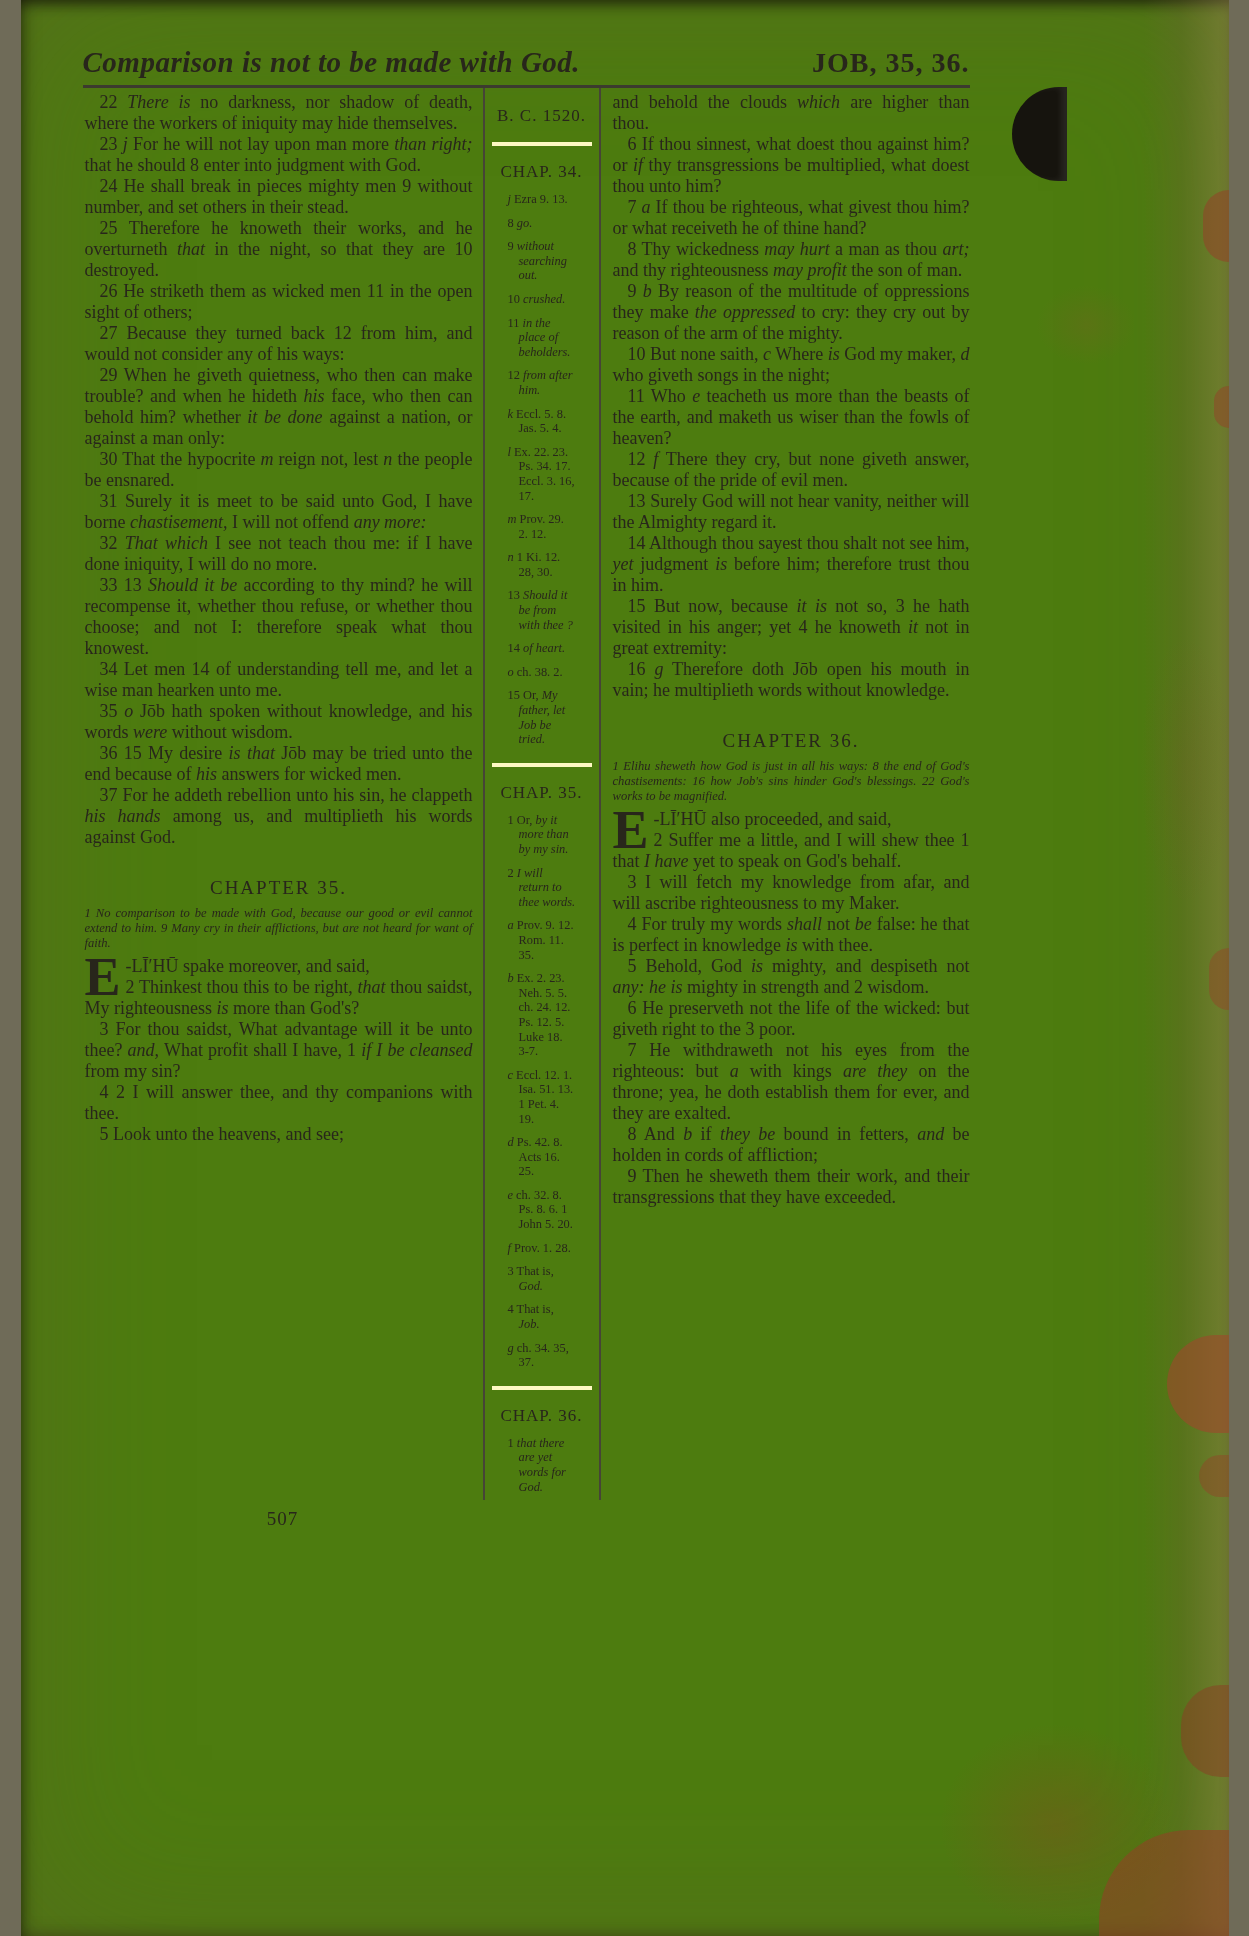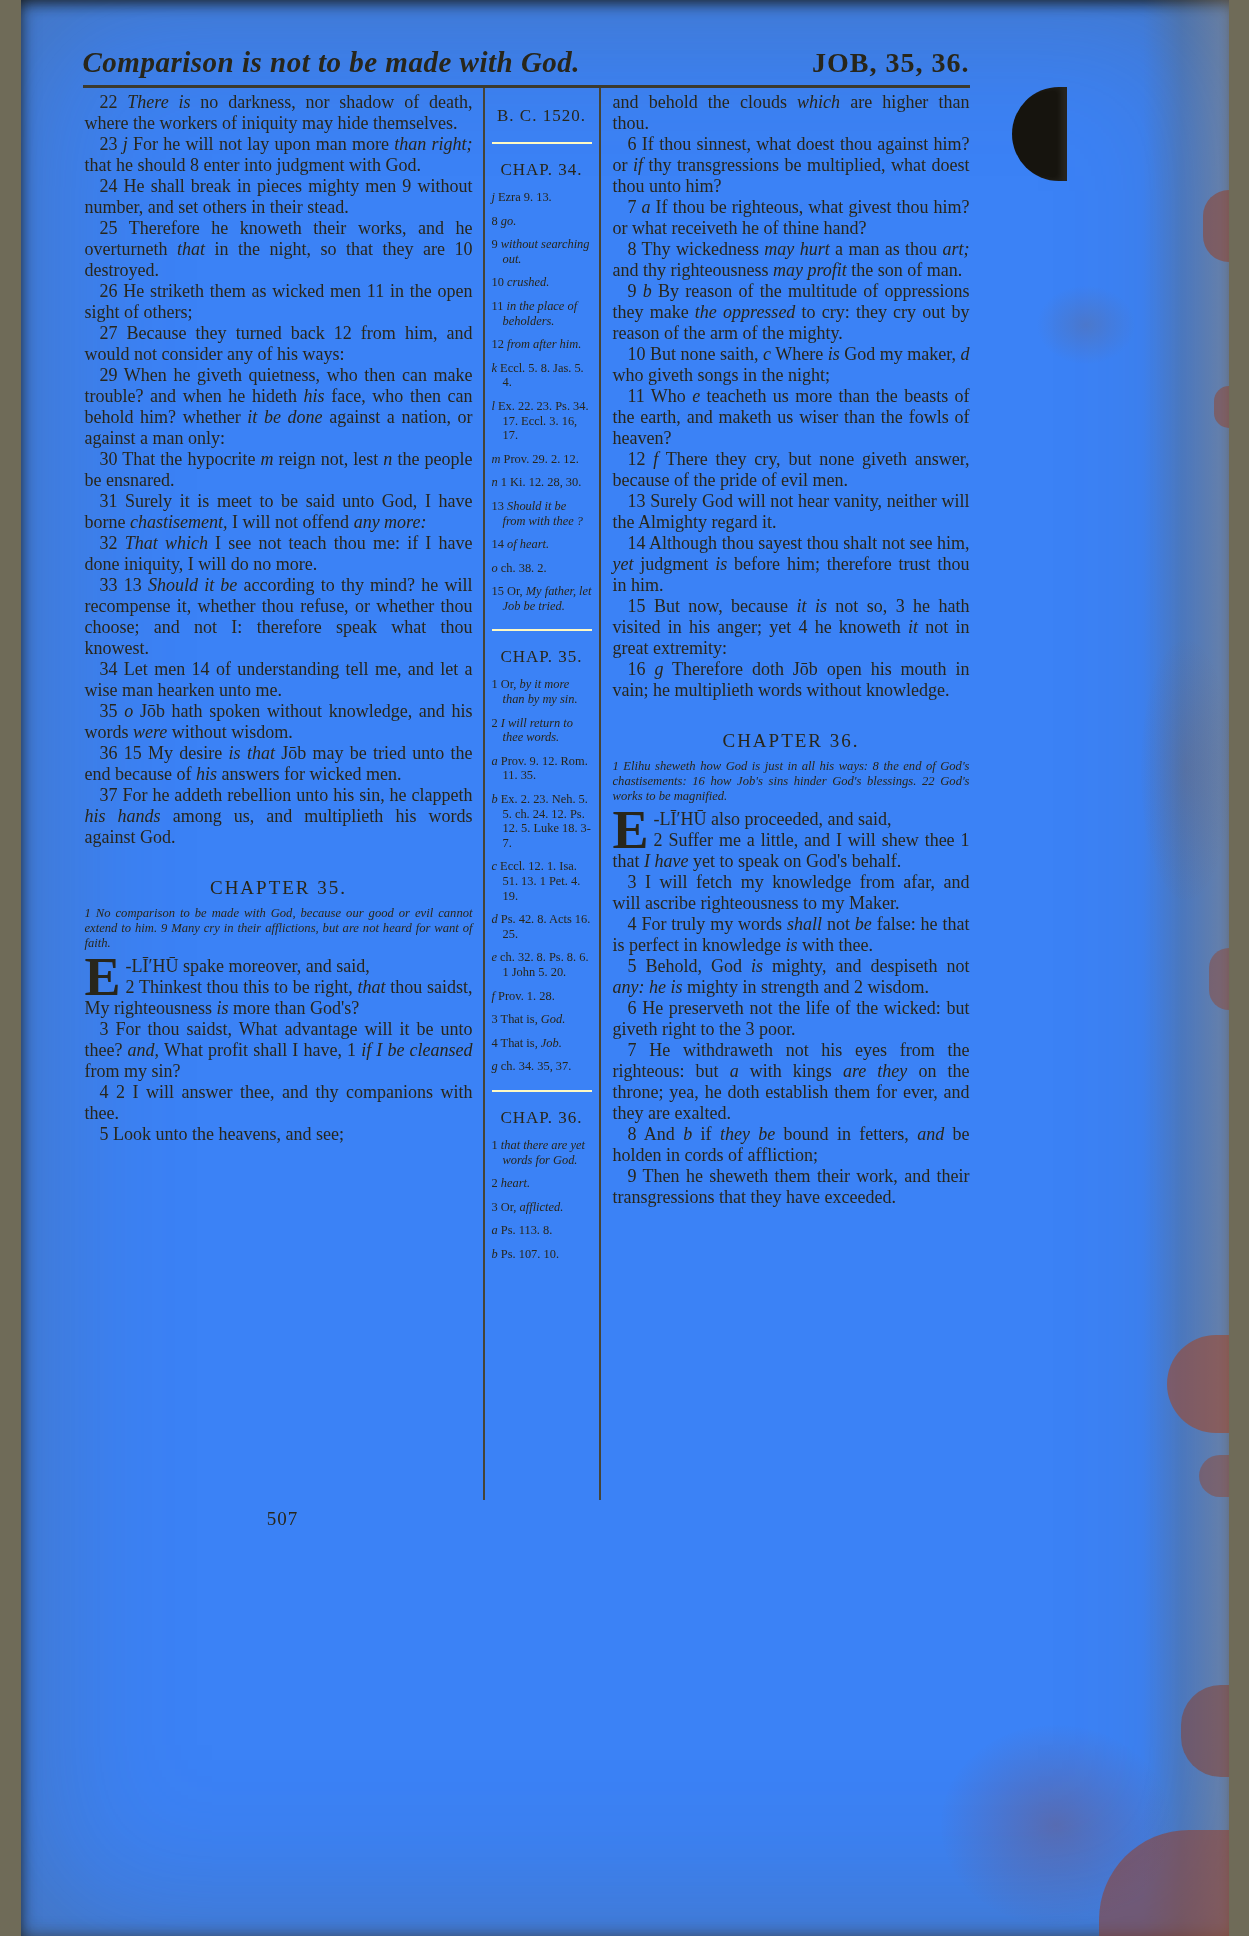--- a/index.html
+++ b/index.html
@@ -1,20 +1,20 @@
 <!DOCTYPE html>
 <html><head>
 <meta charset="utf-8">
 <style>
   html,body{margin:0;padding:0;background:#6f6b58;}
   .screenshot{
     position:relative;
     width:1208px;height:1936px;
     margin:0 auto;
-    background:#3b82f6;
+    background:#4d7c0f;
     overflow:hidden;
     font-family:"Liberation Serif","DejaVu Serif",serif;
     color:#28261b;
     box-shadow:inset 0 10px 14px -6px rgba(20,18,10,.75),
                inset 10px 0 18px -10px rgba(20,18,10,.55),
                inset 0 -10px 16px -8px rgba(60,50,30,.45),
                inset 0 0 160px rgba(96,86,52,.35);
   }
   .page-surface{position:relative;padding-top:46px;}
   
@@ -57,25 +57,25 @@
     text-align:justify;margin:0 0 5px;
   }
   .dropgroup{overflow:visible;}
   .dropgroup .verse{text-indent:0;}
   .dropcap{
     float:left;font-size:54px;line-height:41px;
     font-weight:bold;padding:1px 5px 0 0;
   }
   
   .ref-section{padding-top:10px;}
-  .ref-section + .ref-section{border-top:2px solid #fef9c3;margin-top:16px;padding-top:16px;}
+  .ref-section + .ref-section{border-top:4px solid #fef9c3;margin-top:16px;padding-top:16px;}
   .ref-heading{text-align:center;font-size:17px;letter-spacing:1px;margin:0 0 10px;}
   .ref-item{
     font-size:12.4px;line-height:14.6px;
-    margin:0 0 9px;padding-left:11px;text-indent:-11px;
+    margin:0 16px 9px;padding-left:11px;text-indent:-11px;
   }
   
   .page-number{
     width:400px;margin-left:62px;margin-top:8px;
     text-align:center;font-size:19px;letter-spacing:1px;
   }
   
   .right-edge{
     position:absolute;top:0;right:0;width:86px;height:100%;
     background:linear-gradient(to right, rgba(0,0,0,0) 0%, rgba(120,100,60,.22) 45%, rgba(170,140,95,.38) 100%);

